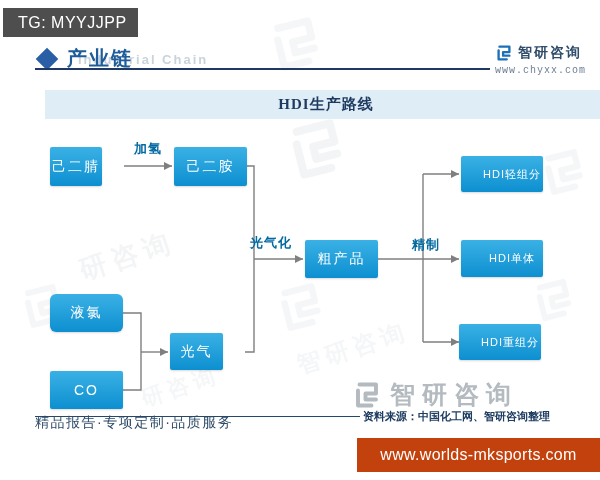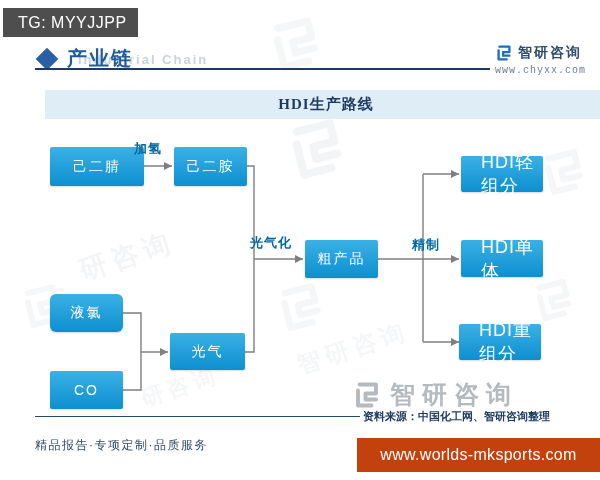--- a/index.html
+++ b/index.html
@@ -34,29 +34,29 @@
     font-family:"Liberation Mono", monospace;}
 
   .banner{left:45px;top:90px;width:562px;height:29px;background:var(--banner-bg);
     text-align:center;line-height:29px;font-size:15px;font-weight:bold;color:#1e3a5f;
     letter-spacing:1px;font-family:"Liberation Serif", serif;}
 
   .node{display:flex;align-items:center;justify-content:center;color:#fff;
     background:linear-gradient(180deg,var(--box-top),var(--box-bottom));
     border-radius:2px;font-size:14px;letter-spacing:2px;z-index:3;
     box-shadow:0 1px 2px rgba(0,0,0,.15);}
-  .node.small{font-size:18px;letter-spacing:1px;padding-left:20px;}
+  .node.small{font-size:11px;letter-spacing:1px;padding-left:20px;}
 
   .edge-label{font-size:13px;font-weight:bold;color:#0369a1;z-index:4;
     font-family:Liberation Mono, monospace;letter-spacing:1px;white-space:nowrap;}
 
   svg.wires{left:0;top:0;width:600px;height:480px;z-index:2;pointer-events:none;}
 
   .footer-rule{left:35px;top:416px;width:325px;border-top:1.5px solid #23486b;}
-  .slogan{left:35px;top:437px;font-size:12px;color:#2e4a68;letter-spacing:1.5px;}
+  .slogan{left:35px;top:414px;font-size:14px;color:#2e4a68;letter-spacing:1.5px;}
   .source{left:363px;top:409px;width:230px;font-size:11px;font-weight:bold;
     color:#1f3c61;text-align:left;z-index:5;}
   .big-wm{left:352px;top:378px;display:flex;align-items:center;gap:8px;opacity:.75;z-index:1;}
   .big-wm .t{font-size:25px;font-weight:bold;color:#9aa3ab;letter-spacing:7px;}
 
   .wm{color:#7c93a8;z-index:0;pointer-events:none;}
   .wm-txt{font-weight:bold;white-space:nowrap;}
 </style>
 </head>
 <body>
@@ -131,25 +131,25 @@
       <path d="M423,174 V342"></path>
       <path d="M423,174 H459" marker-end="url(#ah)"></path>
       <path d="M423,342 H459" marker-end="url(#ah)"></path>
     </g>
   </svg>
 
   <div class="abs edge-label" style="left:134px;top:140px;">加氢</div>
   <div class="abs edge-label" style="left:250px;top:234px;">光气化</div>
   <div class="abs edge-label" style="left:388px;top:236px;margin-left:24px;">精制</div>
 
-  <div class="abs node" style="left:50px;top:147px;width:94px;height:39px;">己二腈</div>
+  <div class="abs node" style="left:50px;top:147px;width:52px;height:39px;">己二腈</div>
   <div class="abs node" style="left:174px;top:147px;width:73px;height:39px;">己二胺</div>
   <div class="abs node" style="left:50px;top:294px;width:73px;height:38px;border-radius:6px;">液氯</div>
   <div class="abs node" style="left:50px;top:371px;width:73px;height:38px;">CO</div>
-  <div class="abs node" style="left:170px;top:333px;width:75px;height:37px;">光气</div>
+  <div class="abs node" style="left:170px;top:333px;width:53px;height:37px;">光气</div>
   <div class="abs node" style="left:305px;top:240px;width:73px;height:38px;">粗产品</div>
   <div class="abs node small" style="left:461px;top:156px;width:82px;height:36px;">HDI轻组分</div>
   <div class="abs node small" style="left:461px;top:240px;width:82px;height:37px;">HDI单体</div>
   <div class="abs node small" style="left:459px;top:324px;width:82px;height:36px;">HDI重组分</div>
 
   <div class="abs big-wm">
     <svg style="width:30px;height:30px;color:#9aa3ab">
         <use href="#zy-logo"></use>
       </svg>
     <span class="t">智研咨询</span>

